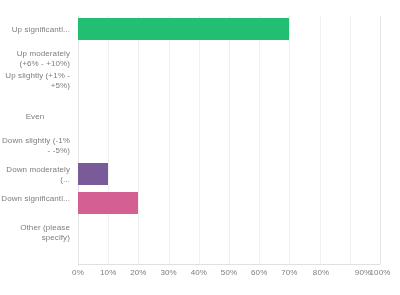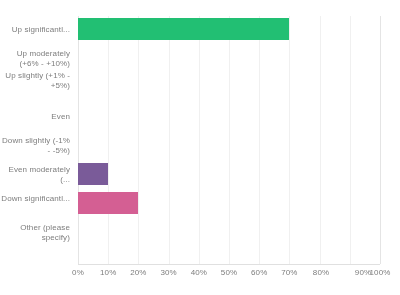--- a/index.html
+++ b/index.html
@@ -128,23 +128,23 @@
         <div class="row" style="top: 203px;"></div>
       </div>
   </div>
 
   <div class="axis-line"></div>
 
   <div id="cat-labels">
       <div class="cat-label" style="top: 24.5px;">Up significantl...</div>
       <div class="cat-label" style="top: 48.5px;">Up moderately (+6% - +10%)</div>
       <div class="cat-label" style="top: 71px;">Up slightly (+1% - +5%)</div>
-      <div class="cat-label" style="top: 111.5px;">Even</div>
+      <div class="cat-label" style="top: 111.5px; text-align: center;">Even</div>
       <div class="cat-label" style="top: 135.5px;">Down slightly (-1% - -5%)</div>
-      <div class="cat-label" style="top: 164.5px;">Even moderately (...</div>
+      <div class="cat-label" style="top: 164.5px;">Down moderately (...</div>
       <div class="cat-label" style="top: 193.5px;">Down significantl...</div>
       <div class="cat-label" style="top: 222.5px;">Other (please specify)</div>
     </div>
 
   <div id="xticks">
       <div class="xtick" style="left: 78px;">0%</div>
       <div class="xtick" style="left: 108.2px;">10%</div>
       <div class="xtick" style="left: 138.4px;">20%</div>
       <div class="xtick" style="left: 168.6px;">30%</div>
       <div class="xtick" style="left: 198.8px;">40%</div>

